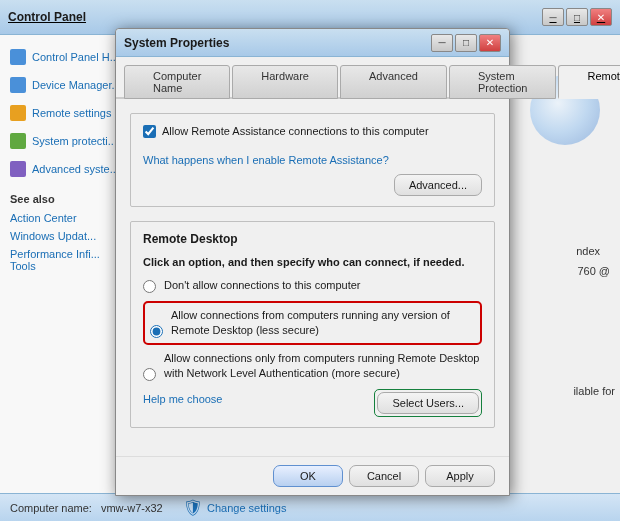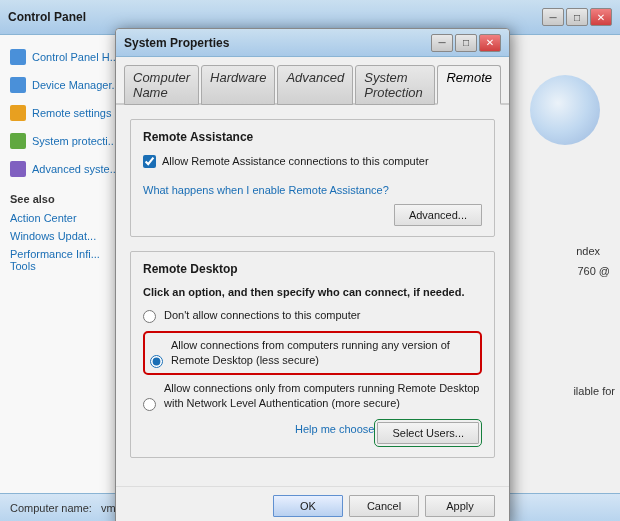--- a/index.html
+++ b/index.html
@@ -32,20 +32,21 @@
       flex-direction: column;
     }
 
     .bg-titlebar {
       background: linear-gradient(180deg, #c9dff0 0%, #a8c9e8 100%);
       height: 30px;
       display: flex;
       align-items: center;
       padding: 17px 8px;
       border-bottom: 1px solid #8ab4d4;
+      text-decoration: underline;
     }
 
     .bg-titlebar-text {
       font-size: 12px;
       color: #1a1a1a;
       font-weight: bold;
       flex: 1;
     }
 
     .bg-content {
@@ -193,30 +194,29 @@
     
     .tabs {
       display: flex;
       background: #f0f0f0;
       padding: 6px 8px 0;
       border-bottom: 2px solid #ccc;
       gap: 2px;
     }
 
     .tab {
-      padding: 4px 8px;
+      padding: 4px 28px;
       border: 1px solid #aaa;
       background: linear-gradient(180deg, #e8e8e8, #d0d0d0);
       border-radius: 3px 3px 0 0;
       cursor: pointer;
-      font-size: 13px;
+      font-size: 11px;
       color: #333;
       position: relative;
       bottom: -2px;
-      font-style: italic;
     }
 
     .tab.active {
       background: #f0f0f0;
       border-bottom: 2px solid #f0f0f0;
       color: #000;
       font-weight: 500;
       z-index: 1;
     }
 
@@ -272,21 +272,21 @@
     .right-btn {
       display: flex;
       justify-content: flex-end;
       margin-top: 6px;
     }
 
     .dialog-btn {
       padding: 4px 14px;
       border: 1px solid #aaa;
       background: linear-gradient(180deg, #f4f4f4, #e0e0e0);
-      border-radius: 1px;
+      border-radius: 7px;
       cursor: pointer;
       font-size: 11px;
       color: #1a1a1a;
       min-width: 70px;
     }
 
     .dialog-btn.primary {
       background: linear-gradient(180deg, #e8f0ff, #b8d0f0);
       border-color: #6090d0;
     }
@@ -326,21 +326,21 @@
       position: absolute;
       right: 8px;
       top: 50px;
       color: #555;
       font-size: 16px;
       cursor: pointer;
     }
 
     .select-users-area {
       display: flex;
-      justify-content: flex-end;
+      justify-content: space-between;
       align-items: center;
       margin-top: 1px;
     }
   </style>
 </head>
 <body>
 
 <div class="desktop">
 
   <div class="bg-window">
@@ -430,21 +430,20 @@
           <div class="tab">Computer Name</div>
           <div class="tab">Hardware</div>
           <div class="tab">Advanced</div>
           <div class="tab">System Protection</div>
           <div class="tab active">Remote</div>
         </div>
 
         <div class="tab-content">
 
           <div class="section-box">
-            <div class="section-title">Remote Assistance</div>
             <div class="checkbox-row">
               <input type="checkbox" class="checkbox-input" checked="" style="">
               <span class="checkbox-label">Allow Remote Assistance connections to this computer</span>
             </div>
             <a class="link-text">What happens when I enable Remote Assistance?</a>
             <div class="right-btn">
               <button class="dialog-btn">Advanced...</button>
             </div>
           </div>
 

